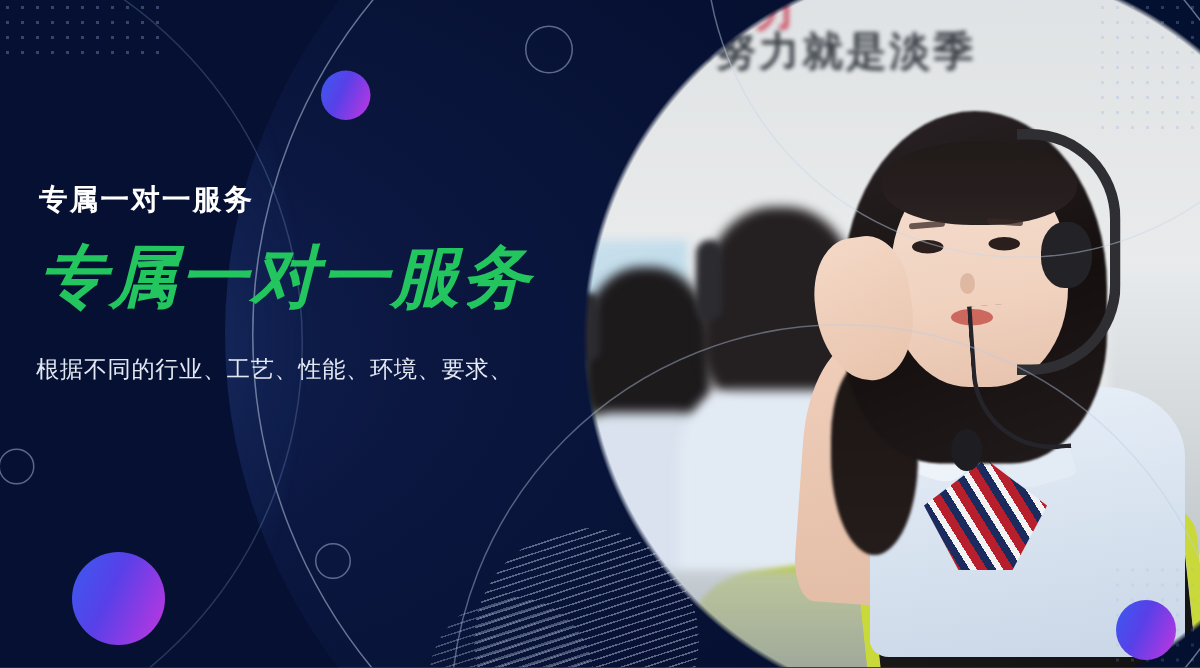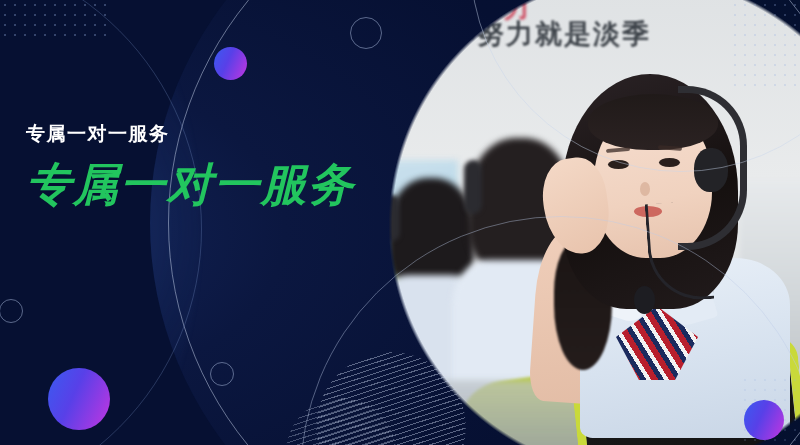--- a/index.html
+++ b/index.html
@@ -402,15 +402,16 @@
   <div class="orb orb-left"></div>
   <div class="orb orb-right"></div>
 
   <div class="ring ring-a"></div>
   <div class="ring ring-b"></div>
   <div class="ring ring-c"></div>
 
   <div class="copy">
     <div class="eyebrow">专属一对一服务</div>
     <h1 class="headline">专属一对一服务</h1>
+    <p class="subcopy">根据不同的行业、工艺、性能、环境、要求、</p>
   </div>
 
 </div>
 
 </body></html>

